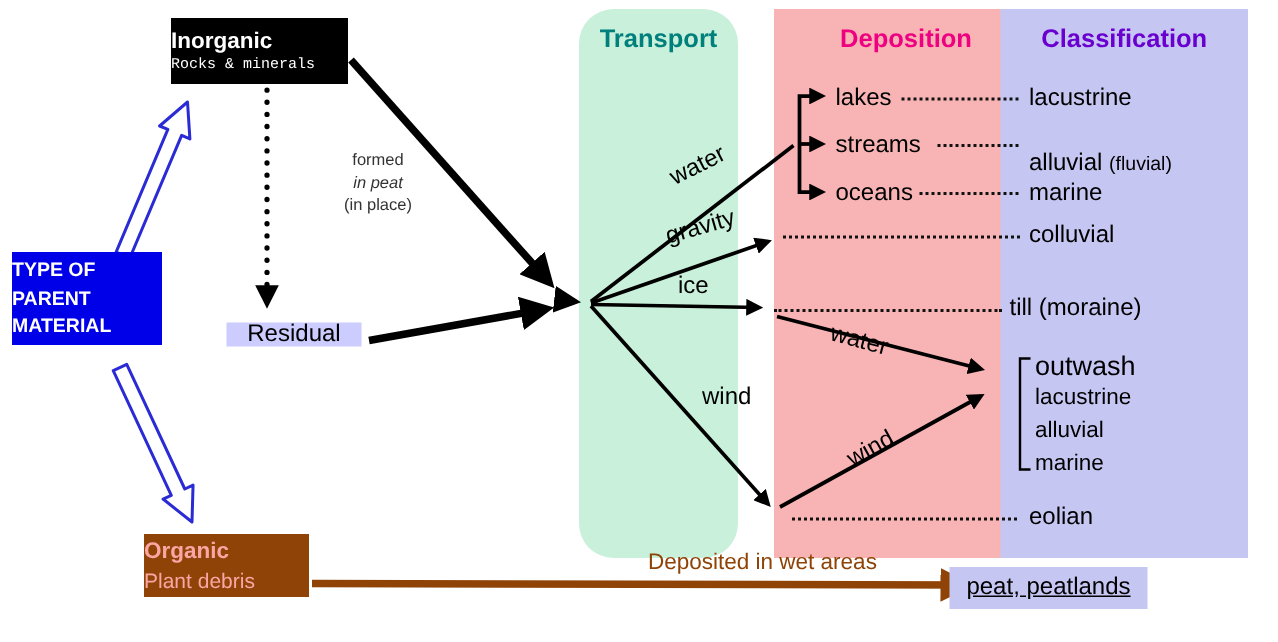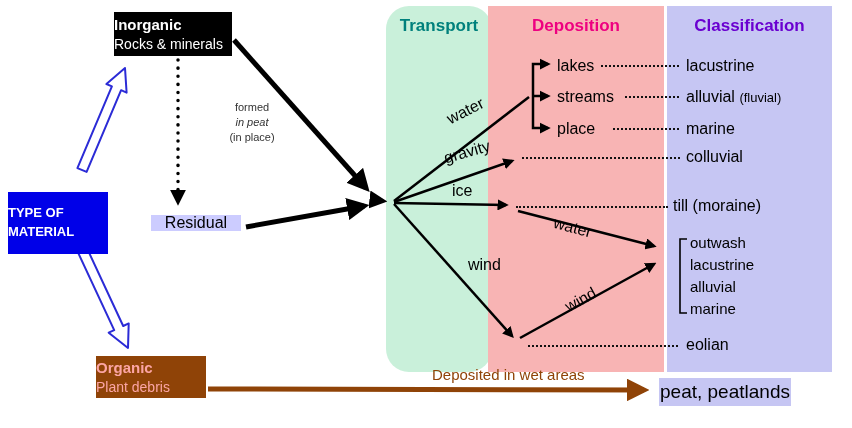--- a/index.html
+++ b/index.html
@@ -3,45 +3,45 @@
 <meta charset="utf-8">
 <style>
   html,body{margin:0;padding:0;background:#fff;}
   .canvas{
     position:relative;width:852px;height:428px;background:#fff;overflow:hidden;
     font-family:"Liberation Sans", sans-serif;color:#000;
   }
   .abs{position:absolute;}
   .col{position:absolute;top:6px;height:366px;z-index:1;}
   .col-transport{left:386px;width:106px;background:#c9f0da;border-radius:23px;}
-  .col-deposition{left:488px;width:176px;background:#f8b4b4;}
+  .col-deposition{left:516px;width:176px;background:#f8b4b4;}
   .col-classification{left:667px;width:165px;background:#c6c6f3;}
   .col-header{position:absolute;top:10px;width:100%;text-align:center;font-weight:bold;font-size:17px;z-index:3;}
   .hdr-transport{color:#00807c;}
   .hdr-deposition{color:#ee0080;}
   .hdr-classification{color:#6a00d0;}
   .txt{position:absolute;font-size:16px;z-index:3;white-space:nowrap;}
   .small{font-size:13px;}
   .rot{transform-origin:0 0;}
   .leader{position:absolute;height:0;border-top:2px dotted #111;z-index:2;}
   .box{position:absolute;z-index:3;text-align:left;}
   .inorganic{left:114px;top:12px;width:118px;height:44px;background:#000;color:#fff;
     display:flex;flex-direction:column;justify-content:center;line-height:1.3;}
   .inorganic .t{font-weight:bold;font-size:15px;}
-  .inorganic .s{font-size:14px;}
-  .parentbox{left:8px;top:192px;width:100px;height:62px;background:#0000e8;color:#fff;
+  .inorganic .s{font-size:10px;font-family:Liberation Mono, monospace;}
+  .parentbox{left:8px;top:168px;width:100px;height:62px;background:#0000e8;color:#fff;
     font-weight:bold;font-size:13px;display:flex;flex-direction:column;justify-content:center;line-height:1.45;}
   .residual{left:151px;top:215px;width:90px;height:16px;background:#ccccff;
     font-size:16px;display:flex;align-items:center;justify-content:center;}
   .organic{left:96px;top:356px;width:110px;height:42px;background:#8f4307;color:#fca5a5;
     display:flex;flex-direction:column;justify-content:center;line-height:1.3;}
   .organic .t{font-weight:bold;font-size:15px;}
   .organic .s{font-size:14px;}
-  .peat{left:659px;top:378px;width:132px;height:28px;background:#c6c6f3;
-    font-size:19px;display:flex;align-items:center;justify-content:center;}
+  .peat{left:633px;top:378px;width:132px;height:28px;background:#c6c6f3;
+    font-size:16px;display:flex;align-items:center;justify-content:center;text-decoration:underline;}
   .note{left:212px;top:100px;width:80px;text-align:center;font-size:11px;color:#333;line-height:1.35;z-index:3;}
   .note .it{font-style:italic;}
   .brown{color:#8f4307;}
   svg.arrows{position:absolute;left:0;top:0;z-index:2;pointer-events:none;}
 </style>
 </head>
 <body>
 
 <div class="canvas">
 
@@ -89,20 +89,21 @@
     <line x1="208" y1="389" x2="644" y2="390" stroke="#8f4307" stroke-width="5" marker-end="url(#mB)"></line>
   </svg>
 
   <div class="box inorganic">
     <div class="t">Inorganic</div>
     <div class="s">Rocks &amp; minerals</div>
   </div>
 
   <div class="box parentbox">
     <div>TYPE OF</div>
+    <div>PARENT</div>
     <div>MATERIAL</div>
   </div>
 
   <div class="box residual">Residual</div>
 
   <div class="note abs">
     <div>formed</div>
     <div class="it">in peat</div>
     <div>(in place)</div>
   </div>
@@ -116,39 +117,39 @@
 
   <div class="txt rot" style="left:444px;top:112px;transform:rotate(-27deg);">water</div>
   <div class="txt rot" style="left:442px;top:150px;transform:rotate(-16deg);">gravity</div>
   <div class="txt" style="left:452px;top:182px;">ice</div>
   <div class="txt" style="left:468px;top:256px;">wind</div>
   <div class="txt rot" style="left:556px;top:214px;transform:rotate(15deg);">water</div>
   <div class="txt rot" style="left:562px;top:300px;transform:rotate(-29deg);">wind</div>
 
   <div class="txt" style="left:557px;top:57px;">lakes</div>
   <div class="txt" style="left:557px;top:88px;">streams</div>
-  <div class="txt" style="left:557px;top:120px;">place</div>
+  <div class="txt" style="left:557px;top:120px;">oceans</div>
 
   <div class="leader" style="left:601px;top:65px;width:78px;"></div>
   <div class="leader" style="left:625px;top:96px;width:54px;"></div>
   <div class="leader" style="left:613px;top:128px;width:66px;"></div>
   <div class="leader" style="left:522px;top:157px;width:158px;"></div>
   <div class="leader" style="left:516px;top:206px;width:152px;"></div>
   <div class="leader" style="left:528px;top:345px;width:150px;"></div>
 
   <div class="txt" style="left:686px;top:57px;">lacustrine</div>
-  <div class="txt" style="left:686px;top:88px;">
+  <div class="txt" style="left:686px;top:100px;">
     <span>alluvial</span>
     <span class="small">(fluvial)</span>
   </div>
   <div class="txt" style="left:686px;top:120px;">marine</div>
   <div class="txt" style="left:686px;top:148px;">colluvial</div>
   <div class="txt" style="left:673px;top:197px;">till (moraine)</div>
 
-  <div class="txt" style="left:690px;top:234px;font-size:15px;">outwash</div>
+  <div class="txt" style="left:690px;top:234px;font-size:18px;">outwash</div>
   <div class="txt" style="left:690px;top:256px;font-size:15px;">lacustrine</div>
   <div class="txt" style="left:690px;top:278px;font-size:15px;">alluvial</div>
   <div class="txt" style="left:690px;top:300px;font-size:15px;">marine</div>
 
   <div class="txt" style="left:686px;top:336px;">eolian</div>
 
   <div class="txt brown" style="left:432px;top:366px;font-size:15px;">Deposited in wet areas</div>
 
 </div>
 

